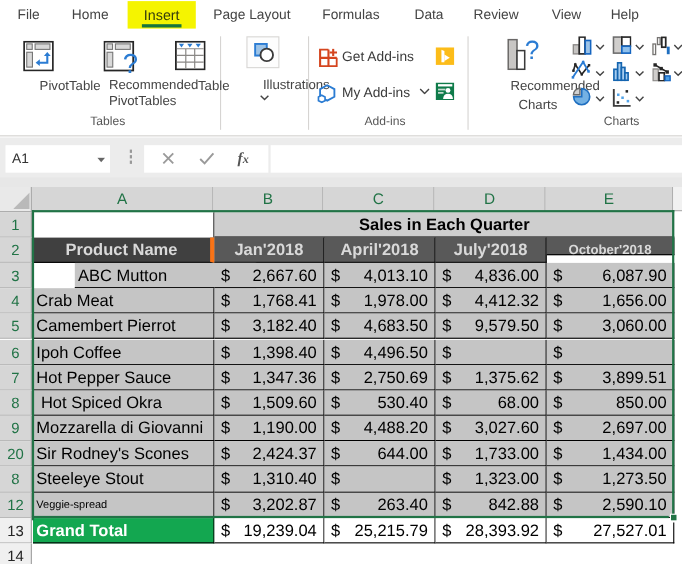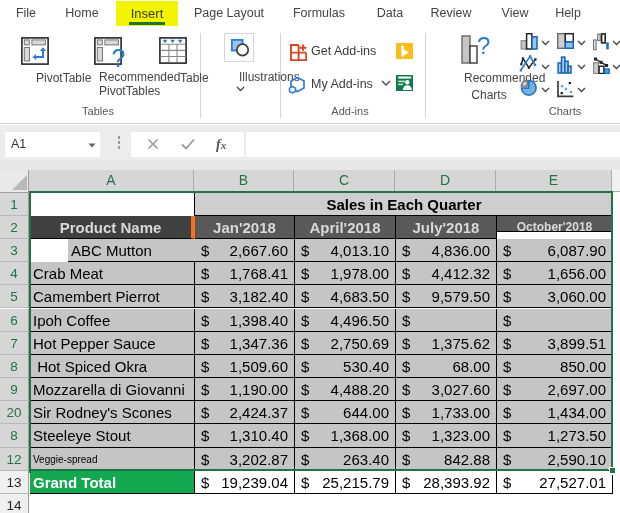--- a/index.html
+++ b/index.html
@@ -389,21 +389,20 @@
         <span style="float:left;">$</span>
         <span style="float:right;">1,434.00</span>
       </div>
   <div class="abs" style="left:30px; top:263.4px; width:165px; height:23.18px; background:#c5c5c5; color:#000; font-size:15px; line-height:23.2px; padding-left:3px; border-right:1px solid #000; border-bottom:1px solid #000; white-space:nowrap; overflow:hidden;">Steeleye Stout</div>
   <div class="abs" style="left:195px; top:263.4px; width:100px; height:23.18px; background:#c5c5c5; color:#000; font-size:15px; line-height:23.2px; padding:0 6px 0 6px; border-right:1px solid #000; border-bottom:1px solid #000;">
         <span style="float:left;">$</span>
         <span style="float:right;">1,310.40</span>
       </div>
   <div class="abs" style="left:295px; top:263.4px; width:101px; height:23.18px; background:#c5c5c5; color:#000; font-size:15px; line-height:23.2px; padding:0 6px 0 6px; border-right:1px solid #000; border-bottom:1px solid #000;">
         <span style="float:left;">$</span>
-        <span style="float:right;">1,368.00</span>
       </div>
   <div class="abs" style="left:396px; top:263.4px; width:101px; height:23.18px; background:#c5c5c5; color:#000; font-size:15px; line-height:23.2px; padding:0 6px 0 6px; border-right:1px solid #000; border-bottom:1px solid #000;">
         <span style="float:left;">$</span>
         <span style="float:right;">1,323.00</span>
       </div>
   <div class="abs" style="left:497px; top:263.4px; width:116px; height:23.18px; background:#c5c5c5; color:#000; font-size:15px; line-height:23.2px; padding:0 6px 0 6px; border-right:1px solid #000; border-bottom:1px solid #000;">
         <span style="float:left;">$</span>
         <span style="float:right;">1,273.50</span>
       </div>
   <div class="abs" style="left:30px; top:286.6px; width:165px; height:23.18px; background:#c5c5c5; color:#000; font-size:10px; line-height:23.2px; padding-left:3px; border-right:1px solid #000; border-bottom:1px solid #000; white-space:nowrap; overflow:hidden;">Veggie-spread</div>

